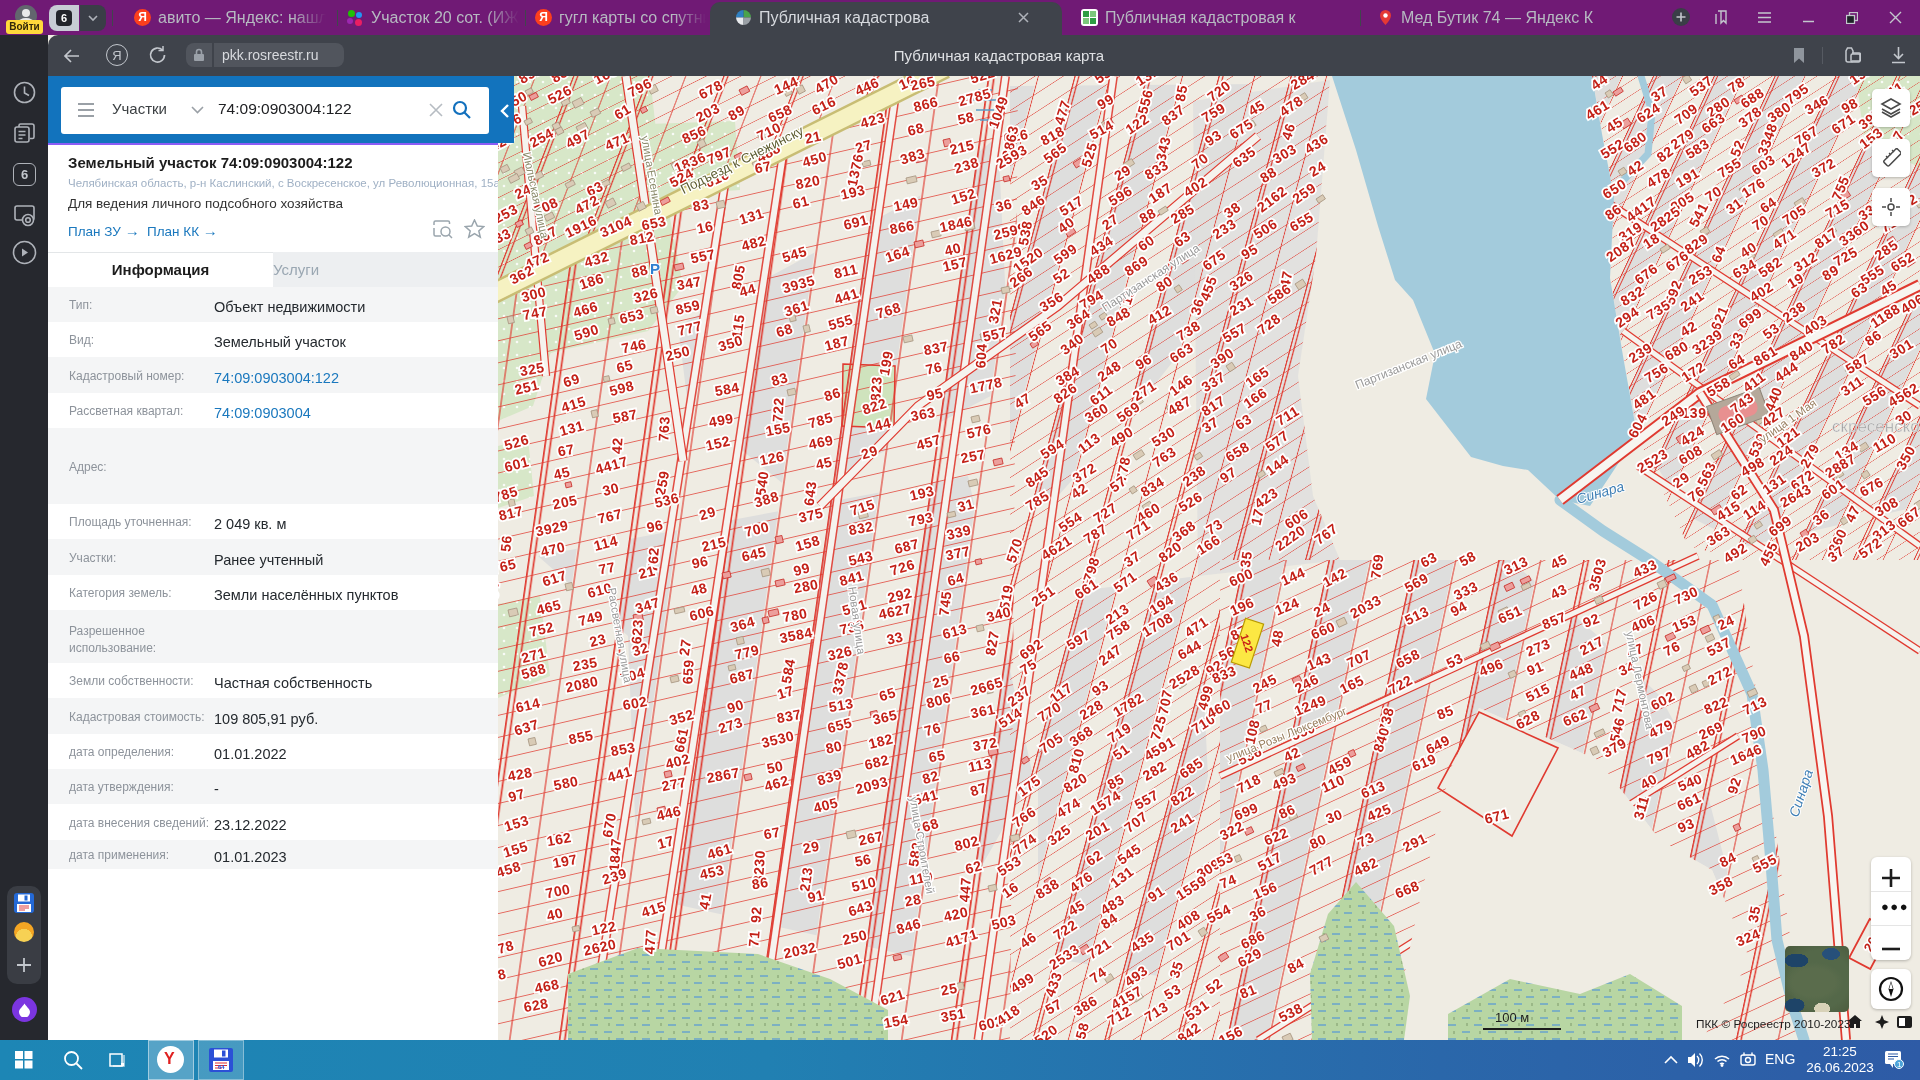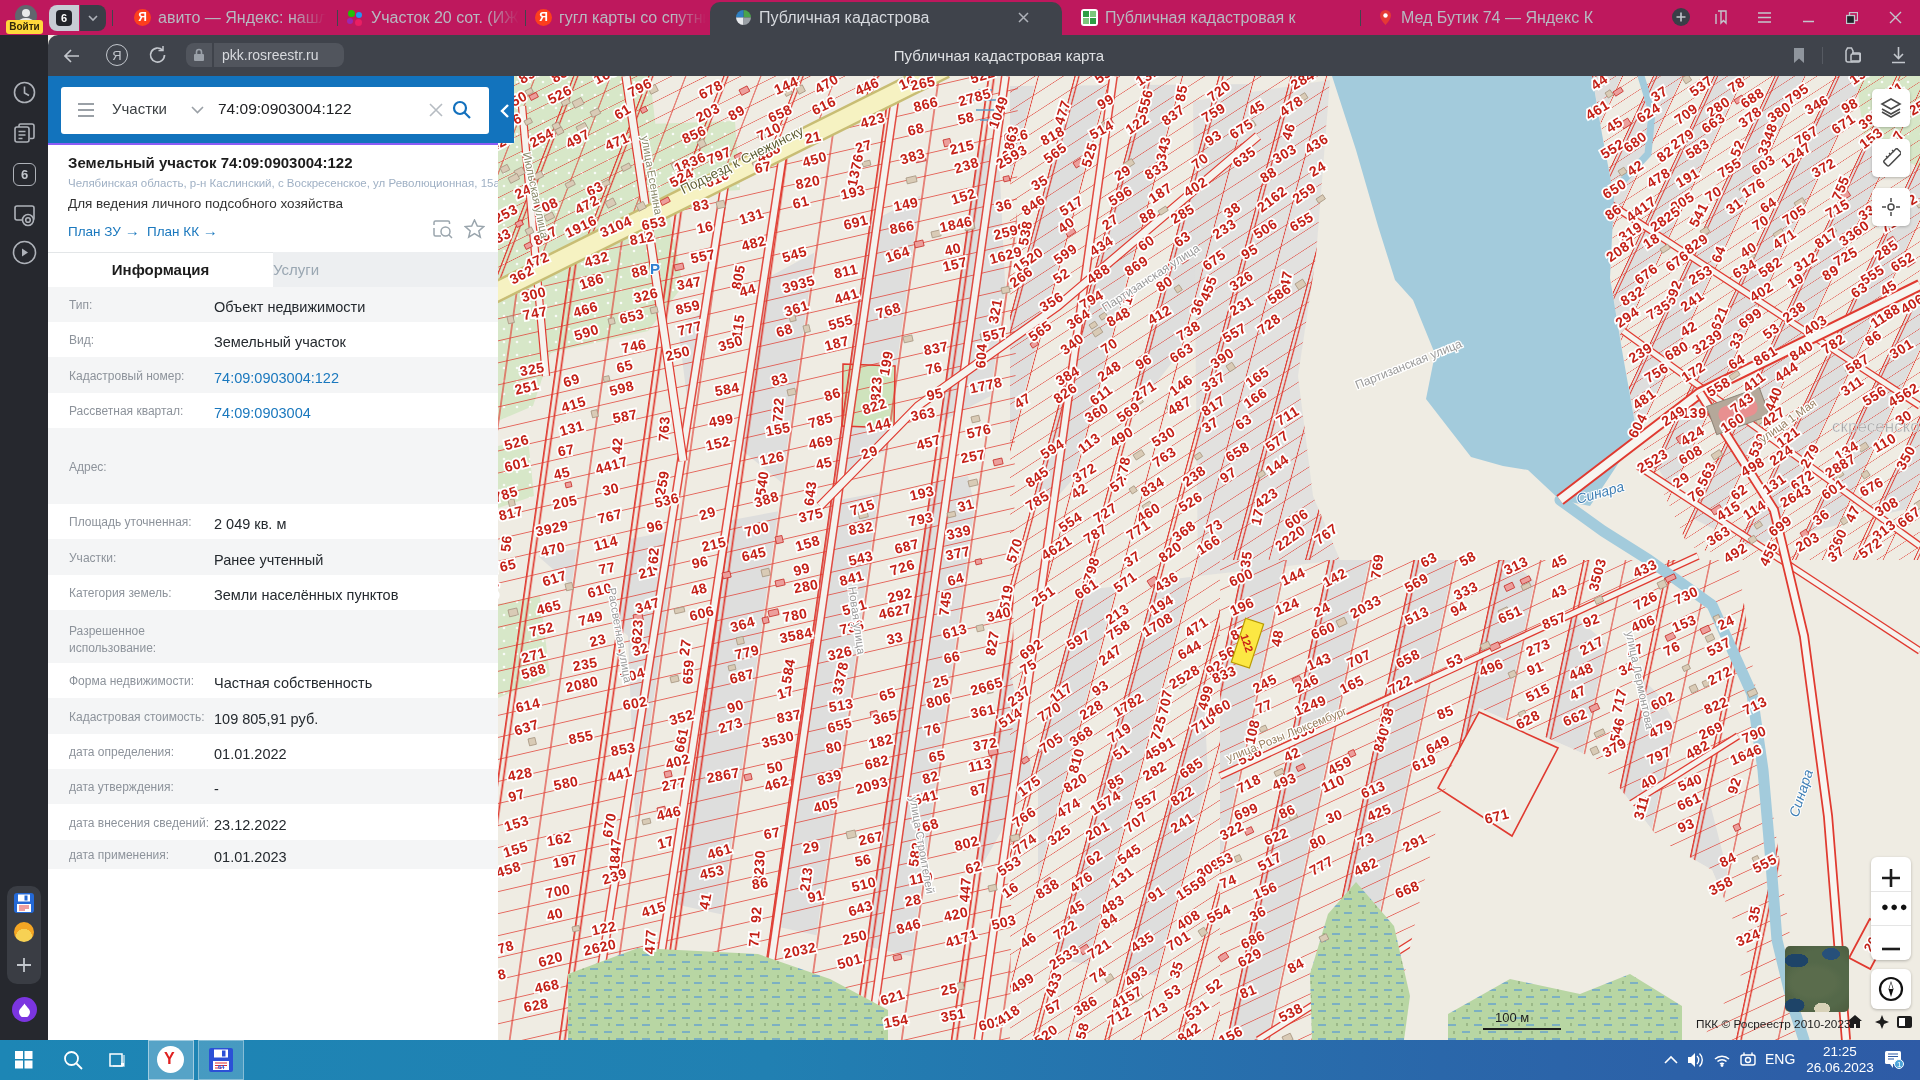--- a/index.html
+++ b/index.html
@@ -1,17 +1,17 @@
 <!DOCTYPE html>
 <html><head><meta charset="utf-8"><style>
 *{margin:0;padding:0;box-sizing:border-box}
 body{width:1920px;height:1080px;overflow:hidden;font-family:"Liberation Sans",sans-serif;position:relative;background:#efece3}
 .abs{position:absolute}
 
-#tabbar{left:0;top:0;width:1920px;height:35px;background:#be185d}
+#tabbar{left:0;top:0;width:1920px;height:35px;background:#701a75}
 #toolbar{left:48px;top:35px;width:1872px;height:41px;background:#3f434b;border-top-left-radius:10px}
 #sidebar{left:0;top:35px;width:48px;height:1005px;background:#26282e}
 .tabtxt{position:absolute;top:9px;font-size:16px;color:#b6bac1;white-space:nowrap;overflow:hidden}
 .fav{position:absolute;top:9px;width:17px;height:17px;border-radius:50%}
 .tsep{position:absolute;top:10px;width:1px;height:16px;background:#41454d}
 .witext{color:#d6d9de}
 
 #bluebar{left:48px;top:76px;width:466px;height:67px;background:#1273bd;z-index:6}
 #searchbox{left:61px;top:87px;width:428px;height:47px;background:#fff;border-radius:3px}
 
@@ -228,21 +228,21 @@
     <div class="lbl" style="top:314px;line-height:17px">Адрес:</div>
     <div class="lbl" style="top:369px;line-height:17px">Площадь уточненная:</div>
     <div class="val" style="top:367px;color:#24292e;line-height:25px">2 049 кв. м</div>
     <div class="rowg" style="top:394px;height:36px"></div>
     <div class="lbl" style="top:405px;line-height:17px">Участки:</div>
     <div class="val" style="top:403px;color:#24292e;line-height:25px">Ранее учтенный</div>
     <div class="lbl" style="top:440px;line-height:17px">Категория земель:</div>
     <div class="val" style="top:438px;color:#24292e;line-height:25px">Земли населённых пунктов</div>
     <div class="rowg" style="top:465px;height:53px"></div>
     <div class="lbl" style="top:478px;line-height:17px">Разрешенное<br>использование:</div>
-    <div class="lbl" style="top:528px;line-height:17px">Форма недвижимости:</div>
+    <div class="lbl" style="top:528px;line-height:17px">Земли собственности:</div>
     <div class="val" style="top:526px;color:#24292e;line-height:25px">Частная собственность</div>
     <div class="rowg" style="top:553px;height:36px"></div>
     <div class="lbl" style="top:564px;line-height:17px">Кадастровая стоимость:</div>
     <div class="val" style="top:562px;color:#24292e;line-height:25px">109 805,91 руб.</div>
     <div class="lbl" style="top:599px;line-height:17px">дата определения:</div>
     <div class="val" style="top:597px;color:#24292e;line-height:25px">01.01.2022</div>
     <div class="rowg" style="top:624px;height:35px"></div>
     <div class="lbl" style="top:634px;line-height:17px">дата утверждения:</div>
     <div class="val" style="top:632px;color:#24292e;line-height:25px">-</div>
     <div class="lbl" style="top:670px;line-height:17px">дата внесения сведений:</div>

